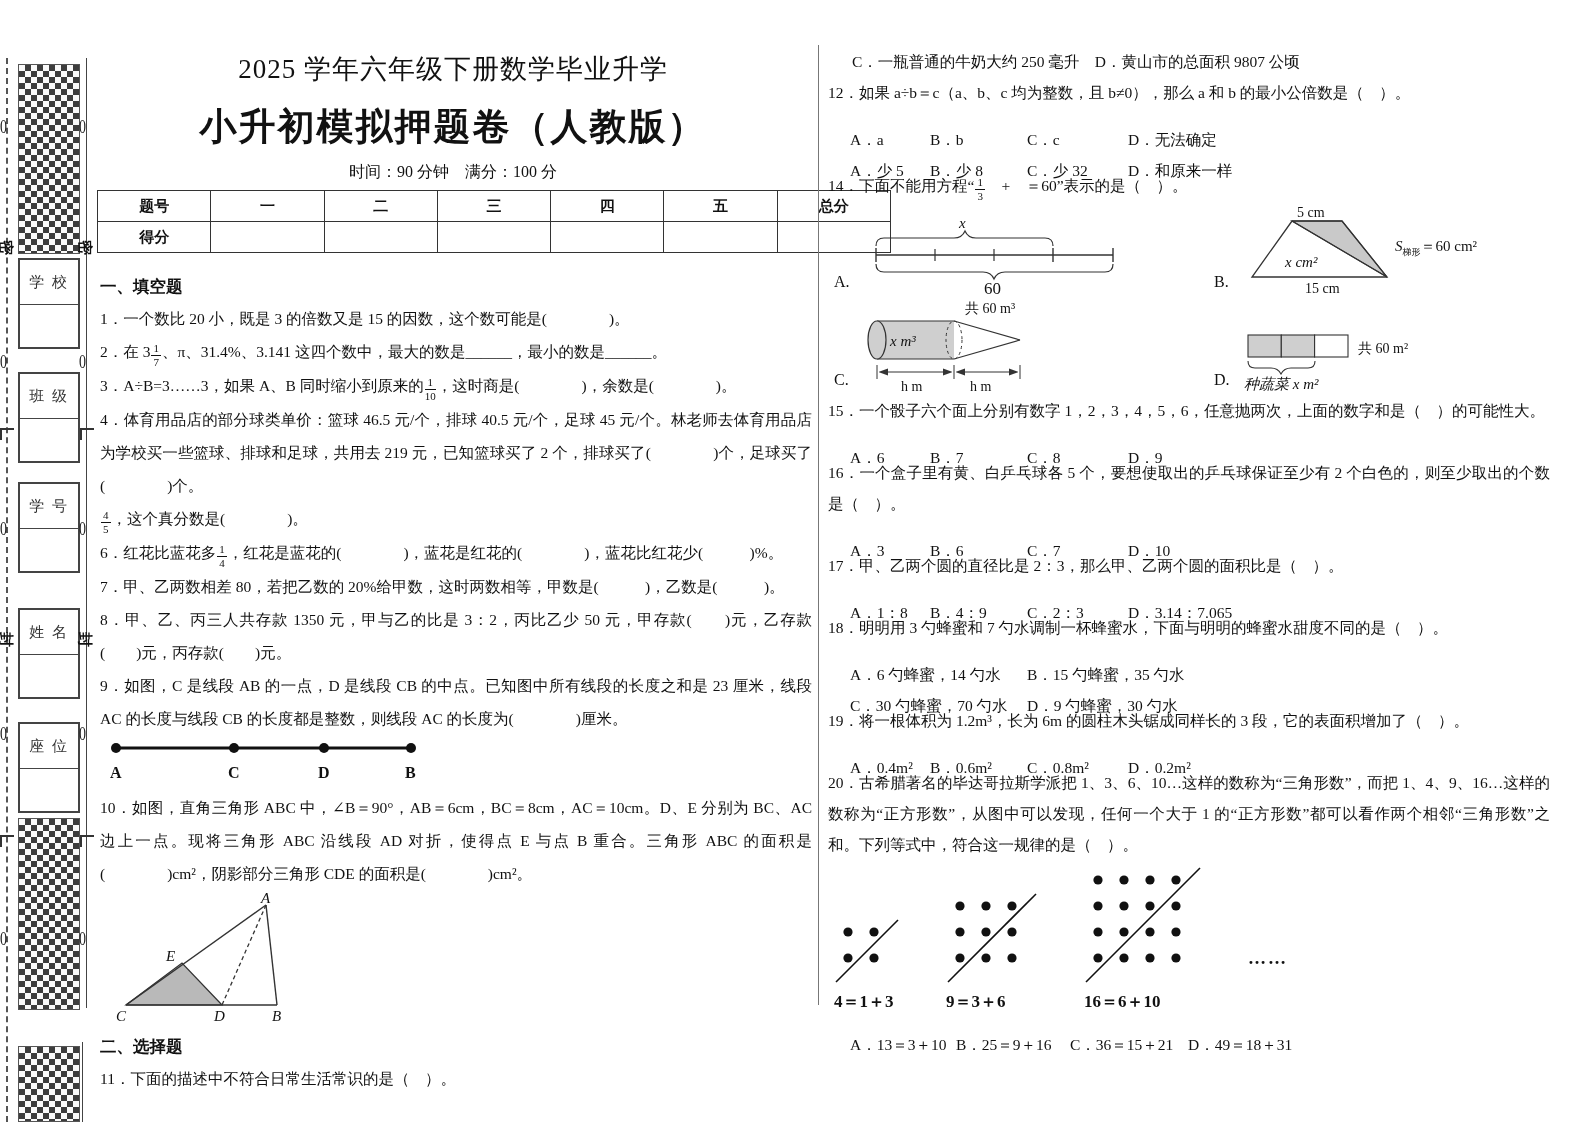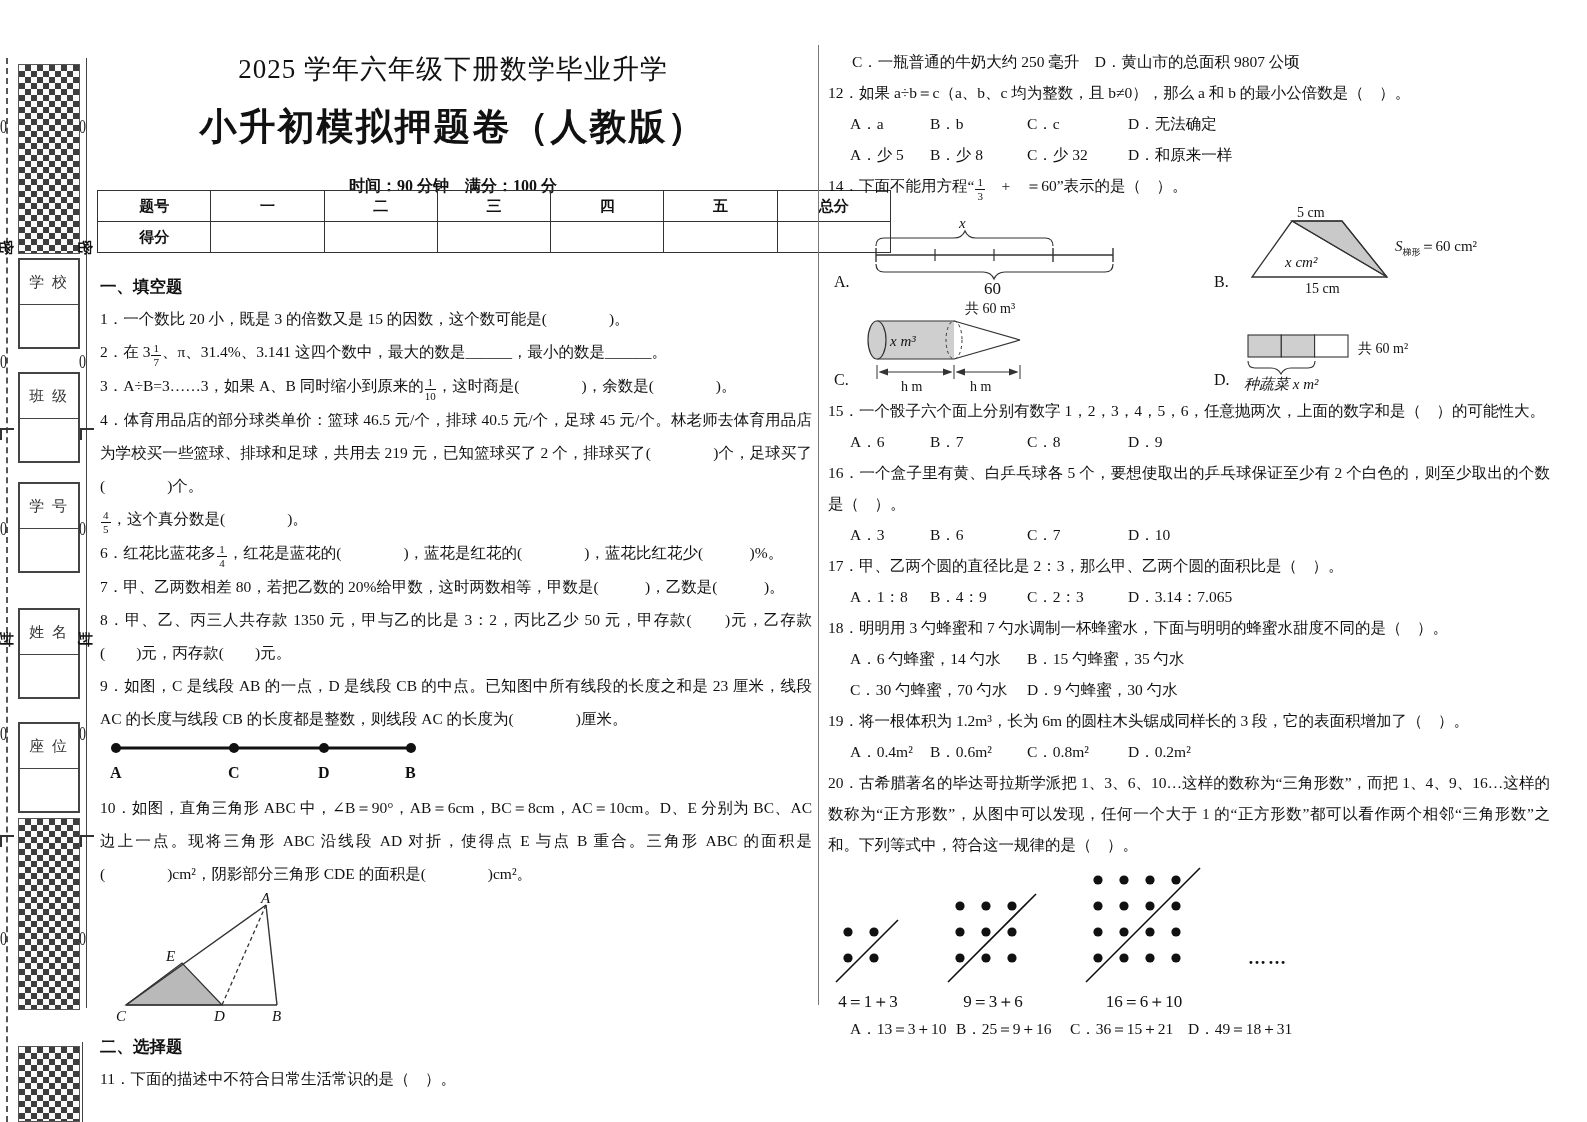--- a/index.html
+++ b/index.html
@@ -15,50 +15,50 @@
   .fieldbox .lbl{height:44px;border-bottom:1.5px solid #444;display:flex;align-items:center;justify-content:center;
                  font-size:15px;color:#333;letter-spacing:2px;}
   .fieldbox .blank{height:42px;}
   .ring{position:absolute;font-size:14px;color:#222;transform:scaleY(1.35);}
   .sealmark{position:absolute;font-size:15px;font-weight:bold;color:#111;transform:rotate(90deg);}
   .foldmark{position:absolute;width:12px;height:10px;border-top:2px solid #333;border-left:2px solid #333;}
   
   .hdr{position:absolute;left:97px;top:40px;width:712px;text-align:center;}
   .title1{font-size:27px;font-weight:normal;letter-spacing:1px;line-height:58px;}
   .title2{font-size:37px;font-weight:bold;letter-spacing:2px;line-height:58px;}
-  .meta{font-size:16px;font-weight:bold;margin-top:20px;}
+  .meta{font-size:16px;font-weight:normal;margin-top:6px;}
   .scoretbl{position:absolute;left:97px;top:190px;width:794px;border-collapse:collapse;table-layout:fixed;}
   .scoretbl td{border:1.6px solid #333;height:30px;text-align:center;font-size:15px;font-weight:bold;padding:0;}
   
   .divider{position:absolute;left:818px;top:45px;height:960px;width:0;border-left:1.2px solid #777;}
   .lcol{position:absolute;left:100px;top:270px;width:712px;}
   .rcol{position:absolute;left:828px;top:46px;width:722px;}
   .para{font-size:15.5px;line-height:33px;text-align:justify;}
   .rcol .para{line-height:31px;}
   .sec-heading{font-size:16.5px;font-weight:bold;line-height:30px;margin-top:2px;}
   .opt-row{position:relative;height:31px;font-size:15.5px;line-height:31px;}
-  .opt{position:absolute;top:0;white-space:nowrap;}
+  .opt{position:absolute;top:16px;white-space:nowrap;}
   .opt.p0{left:22px}.opt.p1{left:102px}.opt.p2{left:199px}.opt.p3{left:300px}
   .opt.q0{left:22px}.opt.q1{left:128px}.opt.q2{left:242px}.opt.q3{left:360px}
   .opt-line{font-size:15.5px;line-height:33px;padding-left:24px;}
   .rcol .opt-line{line-height:31px;}
   
   .frac{display:inline-block;vertical-align:-9px;text-align:center;line-height:1;margin:0 1px;}
   .frac .num{display:block;font-size:11px;padding:0 2px;border-bottom:1px solid #111;line-height:13px;}
   .frac .den{display:block;font-size:11px;line-height:13px;}
   
   .fig{margin:3px 0;}
   svg text{font-family:"Liberation Serif","DejaVu Serif",serif;font-size:14px;fill:#111;}
   .blb{font-weight:bold;font-size:16px;}
   .itl{font-style:italic;font-size:15px;}
   .fig14grid{display:grid;grid-template-columns:380px 1fr;row-gap:4px;margin:4px 0 2px 6px;}
   .f14cell{display:flex;align-items:flex-end;gap:8px;}
   .flet{font-size:16px;margin-bottom:4px;}
   .fig20row{display:flex;align-items:flex-end;gap:44px;margin:6px 0 0 6px;}
-  .dstack{display:flex;flex-direction:column;align-items:center;}
+  .dstack{display:flex;flex-direction:column;align-items:flex-start;font-weight:bold;}
   .eq{font-size:17px;margin-top:4px;white-space:nowrap;}
   .more{font-size:18px;font-weight:bold;margin-bottom:44px;letter-spacing:2px;}
 </style>
 </head>
 <body>
 
 <div class="page">
 
   <div class="v-dash"></div>
   <div class="v-solid"></div>

